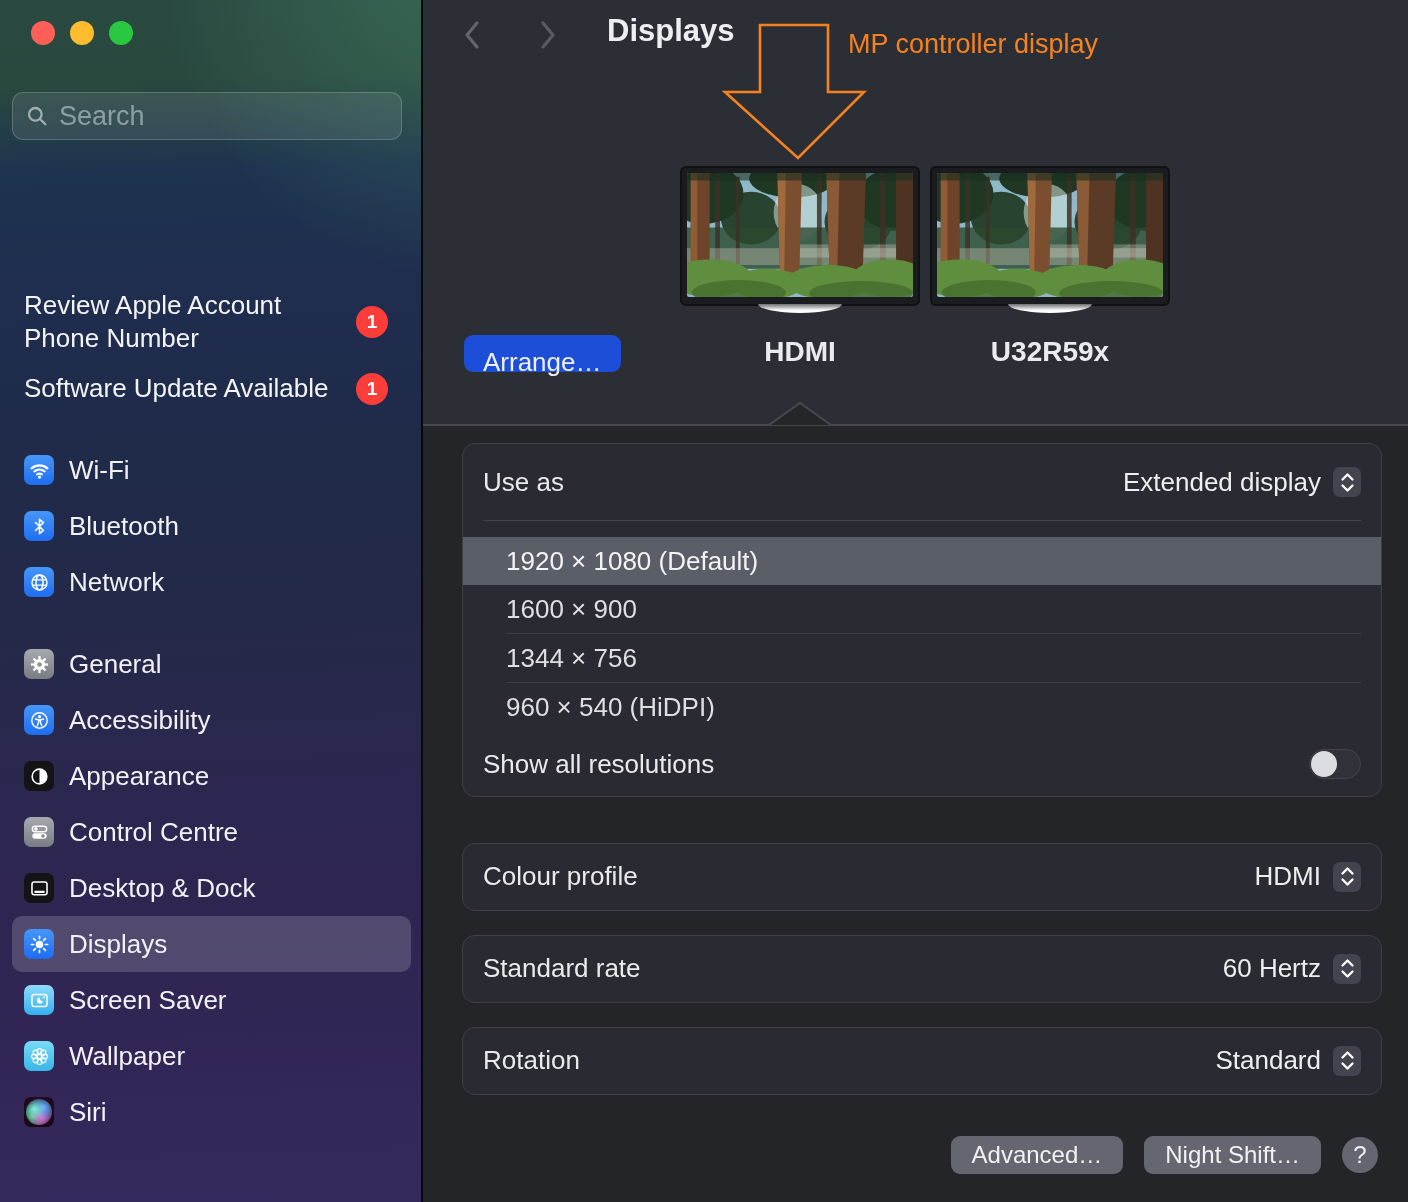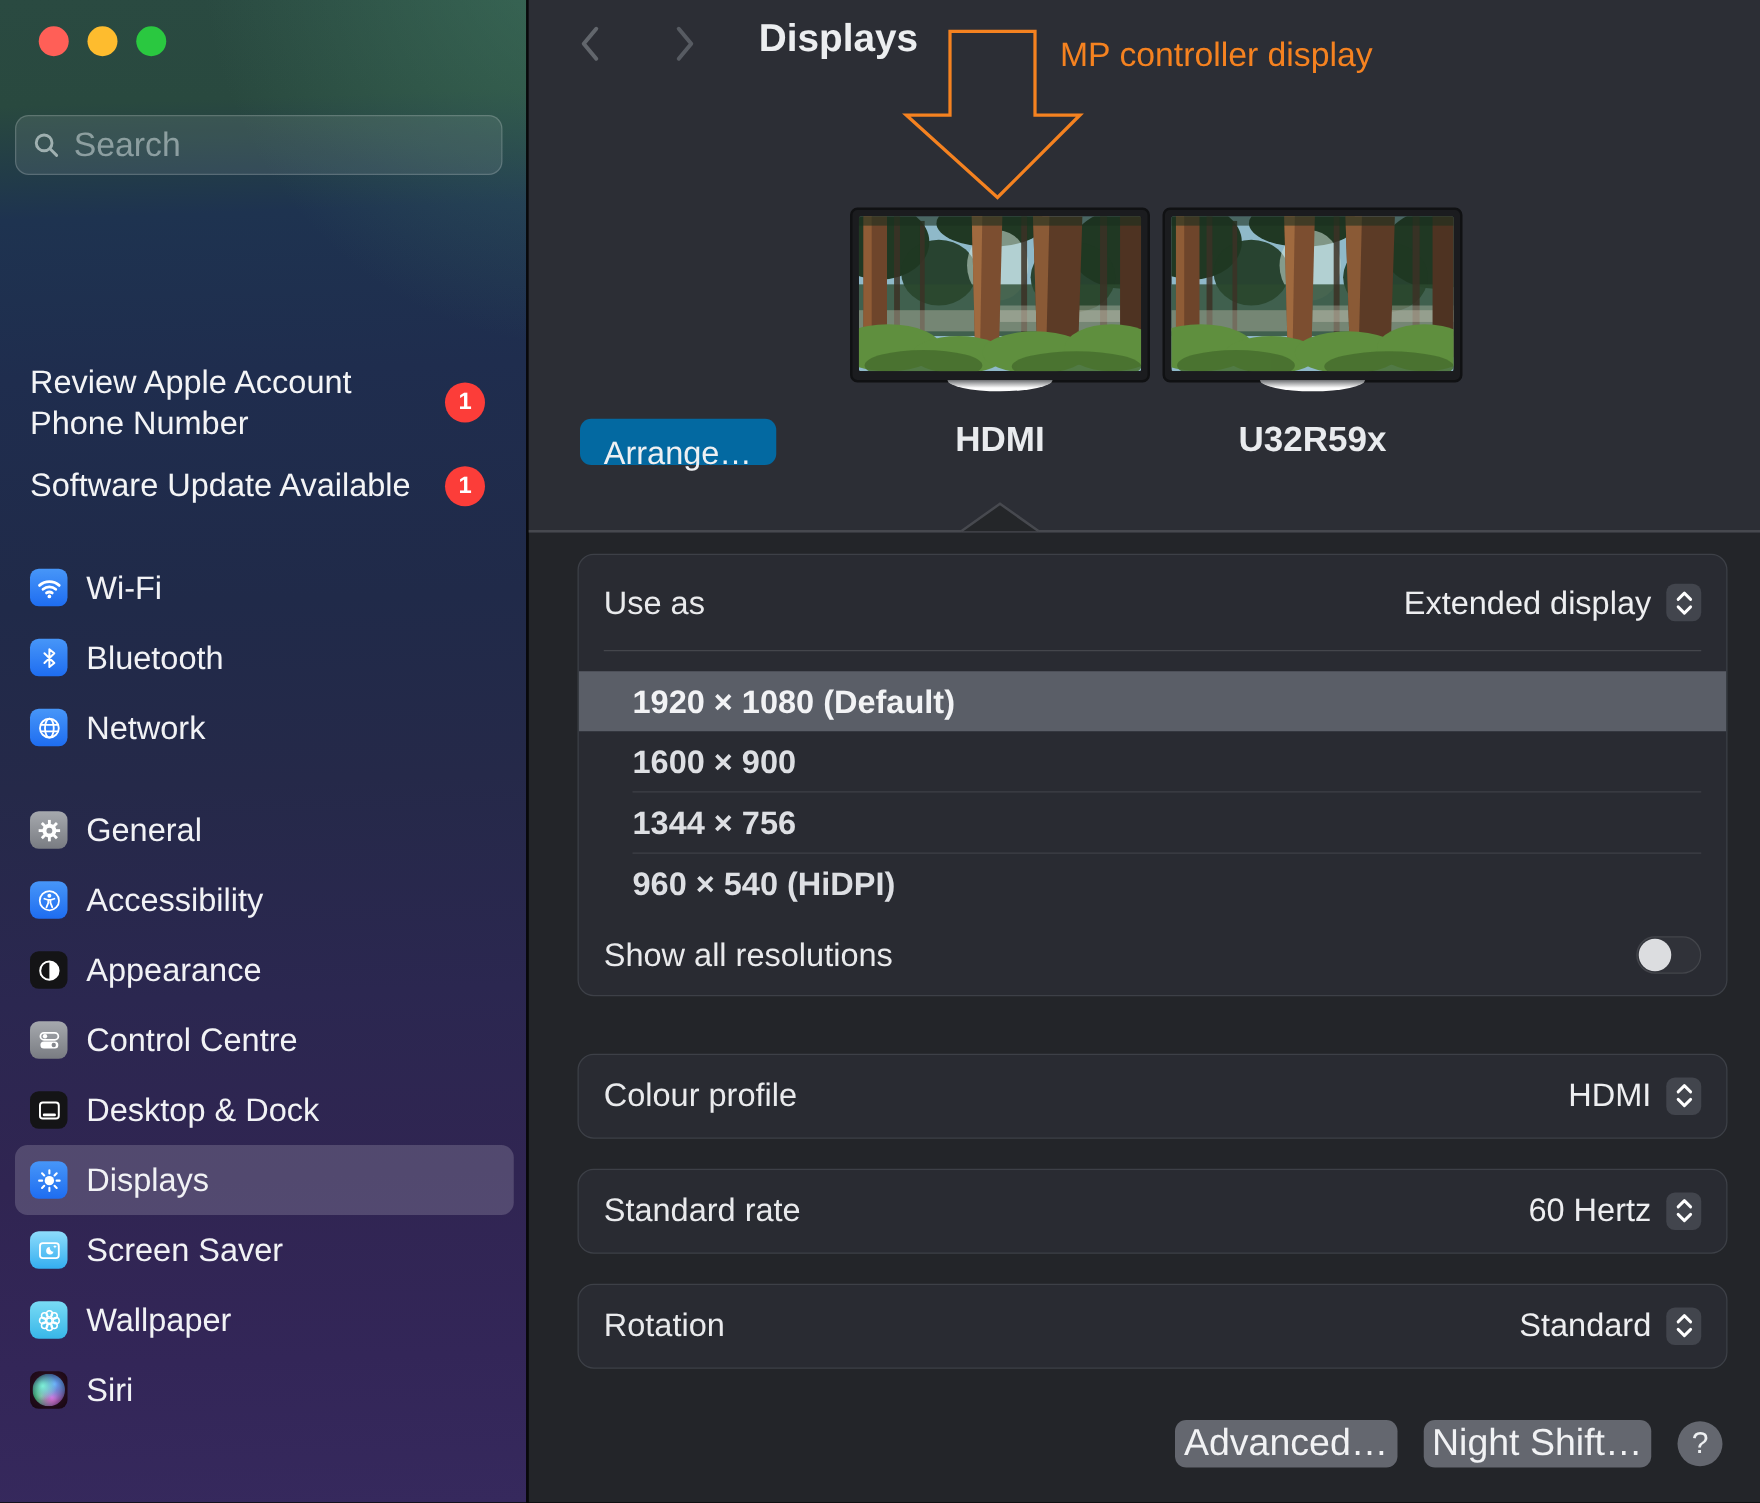--- a/index.html
+++ b/index.html
@@ -67,47 +67,47 @@
   .m0{left:257px;}.m1{left:507px;}
   .screen{width:100%;height:100%;overflow:hidden;border-radius:2px;}
   .screen svg{display:block;width:100%;height:100%;}
   .stand{position:absolute;left:50%;transform:translateX(-50%);bottom:-9px;width:84px;height:9px;
     background:linear-gradient(180deg,#6d6f72,#fdfdfd 70%);
     border-radius:0 0 42px 42px / 0 0 9px 9px;}
   .monitor-label{position:absolute;top:336px;width:240px;text-align:center;
     font-size:28px;font-weight:bold;color:#e9ebee;}
   .ml0{left:257px;}.ml1{left:507px;}
   .arrange{position:absolute;left:41px;top:335px;height:37px;padding:12px 19px;border:none;
-    border-radius:9px;background:#0369a1;color:#eef0f2;font-size:26px;
+    border-radius:9px;background:#1d4ed8;color:#eef0f2;font-size:26px;
     font-family:"Liberation Sans",sans-serif;}
   .pointer{position:absolute;left:345px;top:400px;}
 
   .box{position:absolute;left:39px;width:920px;background:#292b32;
     border:1.5px solid #3d4047;border-radius:13px;box-sizing:border-box;overflow:hidden;}
   .box-useas{top:443px;height:354px;}
   .row{display:flex;align-items:center;padding:0 20px;height:65px;}
   .useas-row{height:76px;}
   .lbl{flex:1;font-size:26px;color:#e9eaec;}
   .val{font-size:26px;color:#edeef0;}
   .stepper{width:28px;height:30px;border-radius:7px;background:#42454d;margin-left:12px;
     display:inline-flex;align-items:center;justify-content:center;flex:0 0 auto;}
   .hdiv{border-top:1.5px solid rgba(255,255,255,.13);margin:0 20px;}
-  #res-list{padding-top:16px;font-weight:bold;}
+  #res-list{padding-top:16px;}
   .res-row{height:48px;display:flex;align-items:center;padding-left:43px;
     font-size:26px;color:#dddfe3;}
   .res-row.selected{background:#5a5e67;color:#f2f3f5;}
   .res-div{height:1px;background:rgba(255,255,255,.1);margin:0 20px 0 43px;}
   .show-row{height:66px;justify-content:space-between;}
   .toggle{width:52px;height:30px;border-radius:15px;background:#303239;
     border:1px solid #43454b;box-sizing:border-box;position:relative;flex:0 0 auto;}
   .knob{position:absolute;left:1px;top:1px;width:26px;height:26px;border-radius:50%;background:#dcdde0;}
 
   .footer{position:absolute;top:1136px;right:30px;display:flex;align-items:center;gap:21px;}
-  .fbtn{height:38px;border-radius:9px;background:#64676f;color:#f1f2f4;font-size:30px;
-    padding:0 7px;border:none;display:flex;align-items:center;font-family:"Liberation Sans",sans-serif;}
+  .fbtn{height:38px;border-radius:9px;background:#64676f;color:#f1f2f4;font-size:24px;
+    padding:0 21px;border:none;display:flex;align-items:center;font-family:"Liberation Sans",sans-serif;}
   .help{width:36px;height:36px;border-radius:50%;background:#64676f;color:#eef0f2;font-size:24px;
     display:flex;align-items:center;justify-content:center;border:none;
     font-family:"Liberation Sans",sans-serif;}
 </style>
 </head>
 <body>
 
 <div class="sidebar">
   <div class="traffic">
     <span class="tl red"></span>

